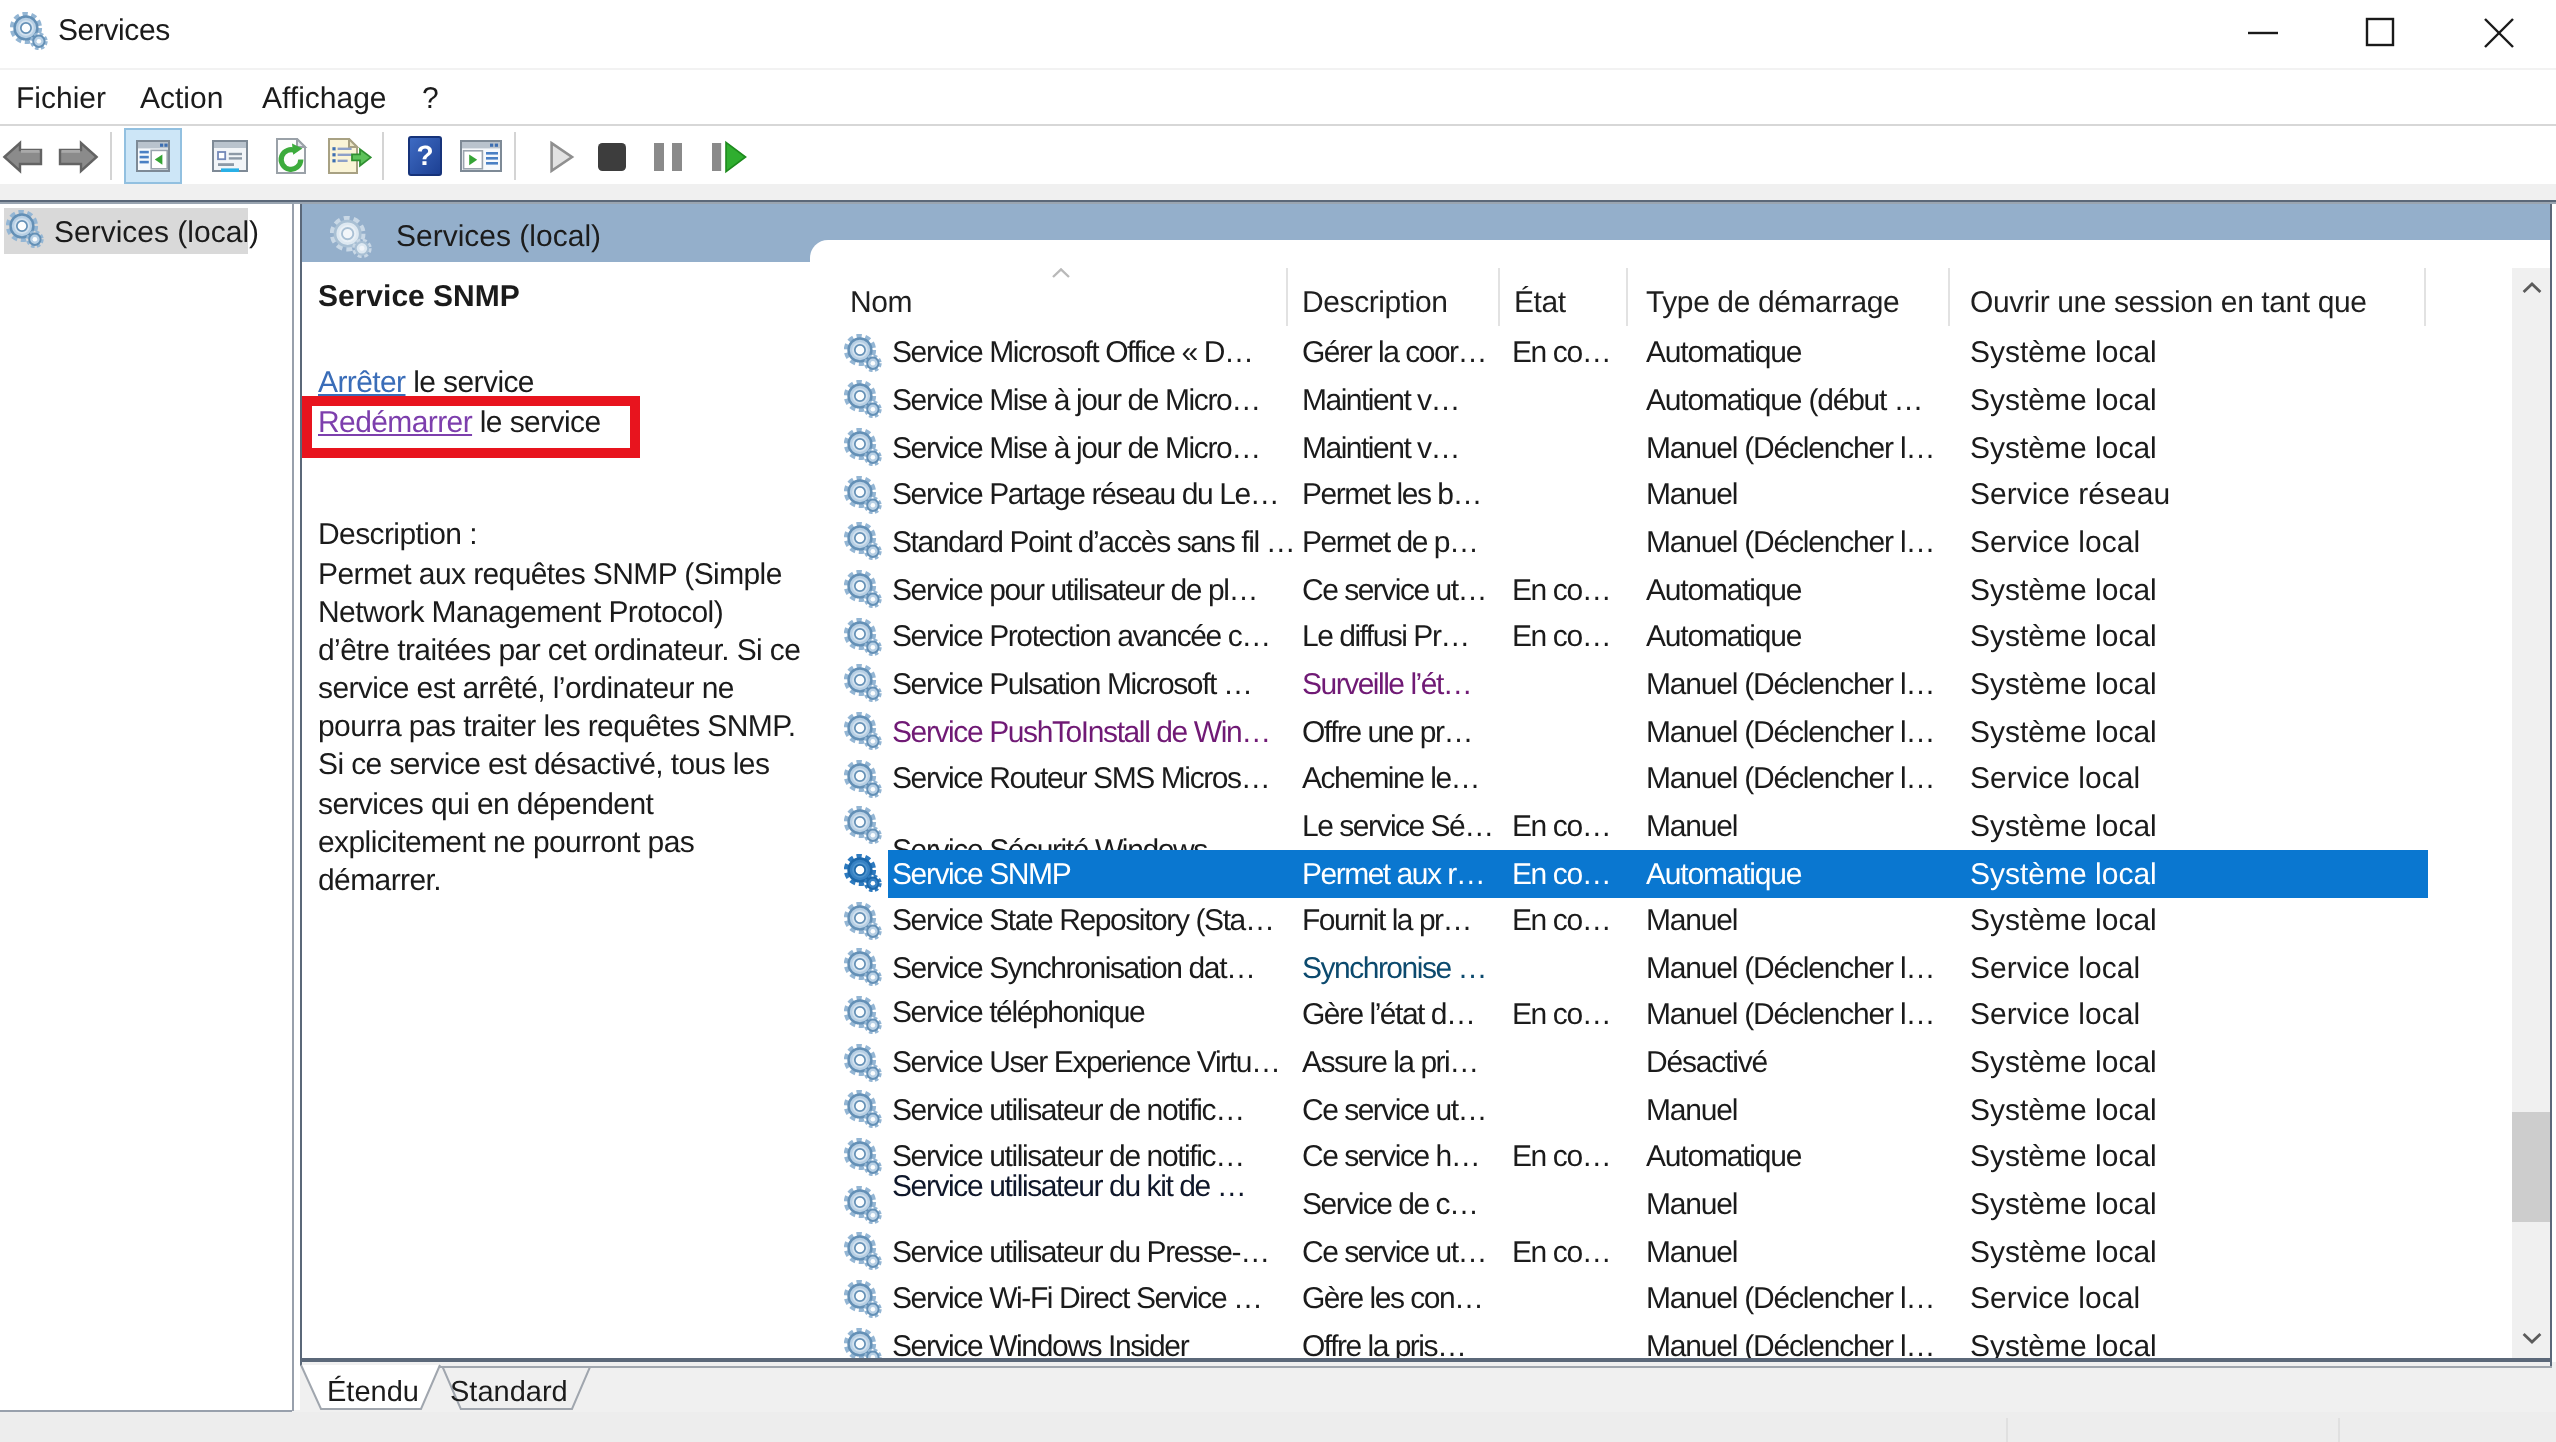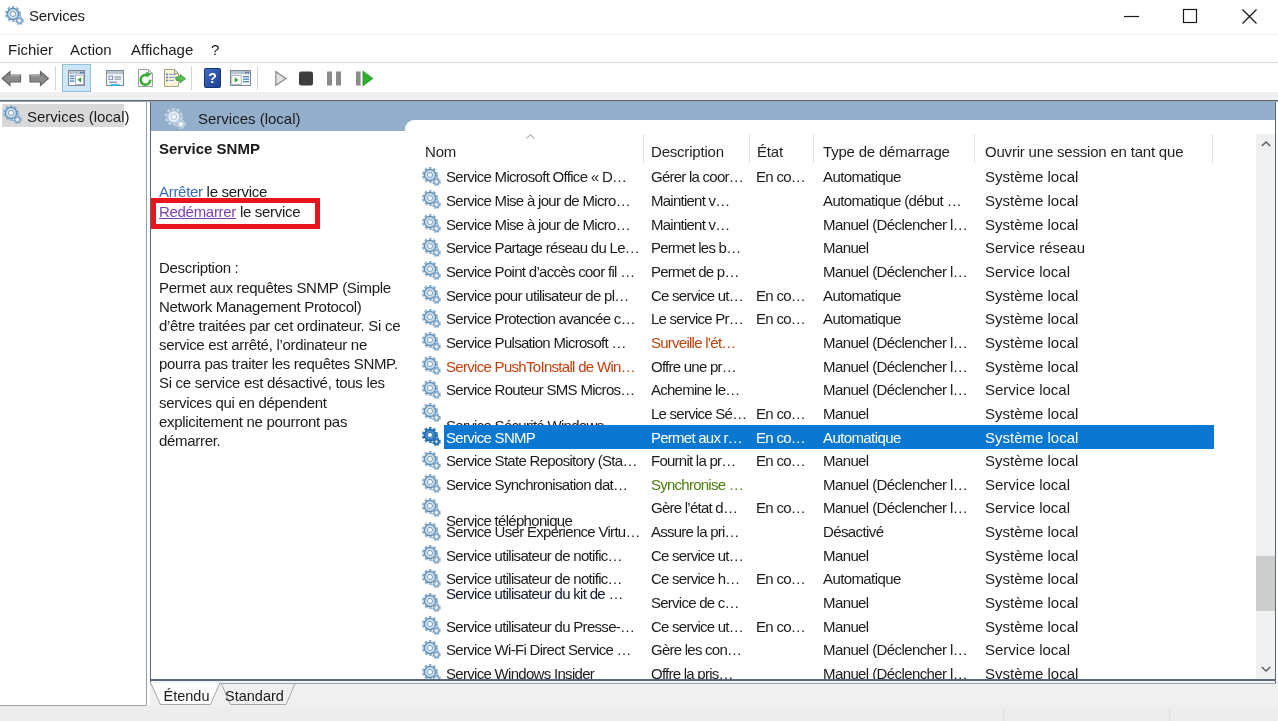--- a/index.html
+++ b/index.html
@@ -213,21 +213,21 @@
 <div class="t" style="left:580px;top:119.2px;color:#1b1b1b;letter-spacing:0px">Service réseau</div>
 <svg style="position:absolute;left:17px;top:141.44px" width="19" height="19" viewBox="0 0 20 20">
 <circle cx="8.4" cy="8.4" r="6.6" fill="none" stroke="#94b6d4" stroke-width="3.8" stroke-dasharray="2.5 1.68"></circle>
 <circle cx="8.4" cy="8.4" r="6.0" fill="#b7cfe4" stroke="#6490b6" stroke-width="1.3"></circle>
 <circle cx="8.4" cy="8.4" r="4.1" fill="#d3e2ef"></circle>
 <circle cx="8.4" cy="8.4" r="2.7" fill="#fbfdfe" stroke="#6490b6" stroke-width="0.9"></circle>
 <circle cx="15.2" cy="15.4" r="3.5" fill="none" stroke="#94b6d4" stroke-width="2.3" stroke-dasharray="1.7 1.1"></circle>
 <circle cx="15.2" cy="15.4" r="3.0" fill="#b7cfe4" stroke="#6490b6" stroke-width="1"></circle>
 <circle cx="15.2" cy="15.4" r="1.2" fill="#fbfdfe"></circle>
 </svg>
-<div class="t" style="left:41px;top:142.8px;color:#1b1b1b;letter-spacing:-0.7px">Service Point d’accès coor fil …</div>
+<div class="t" style="left:41px;top:142.8px;color:#1b1b1b;letter-spacing:-0.7px">Standard Point d’accès sans fil …</div>
 <div class="t" style="left:246px;top:142.8px;color:#1b1b1b;letter-spacing:-0.75px">Permet de p…</div>
 <div class="t" style="left:418px;top:142.8px;color:#1b1b1b;letter-spacing:-0.6px">Manuel (Déclencher l…</div>
 <div class="t" style="left:580px;top:142.8px;color:#1b1b1b;letter-spacing:0px">Service local</div>
 <svg style="position:absolute;left:17px;top:165.10000000000002px" width="19" height="19" viewBox="0 0 20 20">
 <circle cx="8.4" cy="8.4" r="6.6" fill="none" stroke="#94b6d4" stroke-width="3.8" stroke-dasharray="2.5 1.68"></circle>
 <circle cx="8.4" cy="8.4" r="6.0" fill="#b7cfe4" stroke="#6490b6" stroke-width="1.3"></circle>
 <circle cx="8.4" cy="8.4" r="4.1" fill="#d3e2ef"></circle>
 <circle cx="8.4" cy="8.4" r="2.7" fill="#fbfdfe" stroke="#6490b6" stroke-width="0.9"></circle>
 <circle cx="15.2" cy="15.4" r="3.5" fill="none" stroke="#94b6d4" stroke-width="2.3" stroke-dasharray="1.7 1.1"></circle>
 <circle cx="15.2" cy="15.4" r="3.0" fill="#b7cfe4" stroke="#6490b6" stroke-width="1"></circle>
@@ -241,47 +241,47 @@
 <svg style="position:absolute;left:17px;top:188.76000000000002px" width="19" height="19" viewBox="0 0 20 20">
 <circle cx="8.4" cy="8.4" r="6.6" fill="none" stroke="#94b6d4" stroke-width="3.8" stroke-dasharray="2.5 1.68"></circle>
 <circle cx="8.4" cy="8.4" r="6.0" fill="#b7cfe4" stroke="#6490b6" stroke-width="1.3"></circle>
 <circle cx="8.4" cy="8.4" r="4.1" fill="#d3e2ef"></circle>
 <circle cx="8.4" cy="8.4" r="2.7" fill="#fbfdfe" stroke="#6490b6" stroke-width="0.9"></circle>
 <circle cx="15.2" cy="15.4" r="3.5" fill="none" stroke="#94b6d4" stroke-width="2.3" stroke-dasharray="1.7 1.1"></circle>
 <circle cx="15.2" cy="15.4" r="3.0" fill="#b7cfe4" stroke="#6490b6" stroke-width="1"></circle>
 <circle cx="15.2" cy="15.4" r="1.2" fill="#fbfdfe"></circle>
 </svg>
 <div class="t" style="left:41px;top:190.2px;color:#1b1b1b;letter-spacing:-0.7px">Service Protection avancée c…</div>
-<div class="t" style="left:246px;top:190.2px;color:#1b1b1b;letter-spacing:-0.75px">Le service Pr…</div>
+<div class="t" style="left:246px;top:190.2px;color:#1b1b1b;letter-spacing:-0.75px">Le diffusi Pr…</div>
 <div class="t" style="left:351px;top:190.2px;color:#1b1b1b;letter-spacing:-0.7px">En co…</div>
 <div class="t" style="left:418px;top:190.2px;color:#1b1b1b;letter-spacing:-0.6px">Automatique</div>
 <div class="t" style="left:580px;top:190.2px;color:#1b1b1b;letter-spacing:0px">Système local</div>
 <svg style="position:absolute;left:17px;top:212.42000000000002px" width="19" height="19" viewBox="0 0 20 20">
 <circle cx="8.4" cy="8.4" r="6.6" fill="none" stroke="#94b6d4" stroke-width="3.8" stroke-dasharray="2.5 1.68"></circle>
 <circle cx="8.4" cy="8.4" r="6.0" fill="#b7cfe4" stroke="#6490b6" stroke-width="1.3"></circle>
 <circle cx="8.4" cy="8.4" r="4.1" fill="#d3e2ef"></circle>
 <circle cx="8.4" cy="8.4" r="2.7" fill="#fbfdfe" stroke="#6490b6" stroke-width="0.9"></circle>
 <circle cx="15.2" cy="15.4" r="3.5" fill="none" stroke="#94b6d4" stroke-width="2.3" stroke-dasharray="1.7 1.1"></circle>
 <circle cx="15.2" cy="15.4" r="3.0" fill="#b7cfe4" stroke="#6490b6" stroke-width="1"></circle>
 <circle cx="15.2" cy="15.4" r="1.2" fill="#fbfdfe"></circle>
 </svg>
 <div class="t" style="left:41px;top:213.8px;color:#1b1b1b;letter-spacing:-0.7px">Service Pulsation Microsoft …</div>
-<div class="t" style="left:246px;top:213.8px;color:#c2410c;letter-spacing:-0.75px">Surveille l’ét…</div>
+<div class="t" style="left:246px;top:213.8px;color:#701a75;letter-spacing:-0.75px">Surveille l’ét…</div>
 <div class="t" style="left:418px;top:213.8px;color:#1b1b1b;letter-spacing:-0.6px">Manuel (Déclencher l…</div>
 <div class="t" style="left:580px;top:213.8px;color:#1b1b1b;letter-spacing:0px">Système local</div>
 <svg style="position:absolute;left:17px;top:236.08px" width="19" height="19" viewBox="0 0 20 20">
 <circle cx="8.4" cy="8.4" r="6.6" fill="none" stroke="#94b6d4" stroke-width="3.8" stroke-dasharray="2.5 1.68"></circle>
 <circle cx="8.4" cy="8.4" r="6.0" fill="#b7cfe4" stroke="#6490b6" stroke-width="1.3"></circle>
 <circle cx="8.4" cy="8.4" r="4.1" fill="#d3e2ef"></circle>
 <circle cx="8.4" cy="8.4" r="2.7" fill="#fbfdfe" stroke="#6490b6" stroke-width="0.9"></circle>
 <circle cx="15.2" cy="15.4" r="3.5" fill="none" stroke="#94b6d4" stroke-width="2.3" stroke-dasharray="1.7 1.1"></circle>
 <circle cx="15.2" cy="15.4" r="3.0" fill="#b7cfe4" stroke="#6490b6" stroke-width="1"></circle>
 <circle cx="15.2" cy="15.4" r="1.2" fill="#fbfdfe"></circle>
 </svg>
-<div class="t" style="left:41px;top:237.5px;color:#c2410c;letter-spacing:-0.7px">Service PushToInstall de Win…</div>
+<div class="t" style="left:41px;top:237.5px;color:#701a75;letter-spacing:-0.7px">Service PushToInstall de Win…</div>
 <div class="t" style="left:246px;top:237.5px;color:#1b1b1b;letter-spacing:-0.75px">Offre une pr…</div>
 <div class="t" style="left:418px;top:237.5px;color:#1b1b1b;letter-spacing:-0.6px">Manuel (Déclencher l…</div>
 <div class="t" style="left:580px;top:237.5px;color:#1b1b1b;letter-spacing:0px">Système local</div>
 <svg style="position:absolute;left:17px;top:259.74px" width="19" height="19" viewBox="0 0 20 20">
 <circle cx="8.4" cy="8.4" r="6.6" fill="none" stroke="#94b6d4" stroke-width="3.8" stroke-dasharray="2.5 1.68"></circle>
 <circle cx="8.4" cy="8.4" r="6.0" fill="#b7cfe4" stroke="#6490b6" stroke-width="1.3"></circle>
 <circle cx="8.4" cy="8.4" r="4.1" fill="#d3e2ef"></circle>
 <circle cx="8.4" cy="8.4" r="2.7" fill="#fbfdfe" stroke="#6490b6" stroke-width="0.9"></circle>
 <circle cx="15.2" cy="15.4" r="3.5" fill="none" stroke="#94b6d4" stroke-width="2.3" stroke-dasharray="1.7 1.1"></circle>
 <circle cx="15.2" cy="15.4" r="3.0" fill="#b7cfe4" stroke="#6490b6" stroke-width="1"></circle>
@@ -337,33 +337,33 @@
 <svg style="position:absolute;left:17px;top:354.38px" width="19" height="19" viewBox="0 0 20 20">
 <circle cx="8.4" cy="8.4" r="6.6" fill="none" stroke="#94b6d4" stroke-width="3.8" stroke-dasharray="2.5 1.68"></circle>
 <circle cx="8.4" cy="8.4" r="6.0" fill="#b7cfe4" stroke="#6490b6" stroke-width="1.3"></circle>
 <circle cx="8.4" cy="8.4" r="4.1" fill="#d3e2ef"></circle>
 <circle cx="8.4" cy="8.4" r="2.7" fill="#fbfdfe" stroke="#6490b6" stroke-width="0.9"></circle>
 <circle cx="15.2" cy="15.4" r="3.5" fill="none" stroke="#94b6d4" stroke-width="2.3" stroke-dasharray="1.7 1.1"></circle>
 <circle cx="15.2" cy="15.4" r="3.0" fill="#b7cfe4" stroke="#6490b6" stroke-width="1"></circle>
 <circle cx="15.2" cy="15.4" r="1.2" fill="#fbfdfe"></circle>
 </svg>
 <div class="t" style="left:41px;top:355.8px;color:#1b1b1b;letter-spacing:-0.7px">Service Synchronisation dat…</div>
-<div class="t" style="left:246px;top:355.8px;color:#4d7c0f;letter-spacing:-0.75px">Synchronise …</div>
+<div class="t" style="left:246px;top:355.8px;color:#0c4a6e;letter-spacing:-0.75px">Synchronise …</div>
 <div class="t" style="left:418px;top:355.8px;color:#1b1b1b;letter-spacing:-0.6px">Manuel (Déclencher l…</div>
 <div class="t" style="left:580px;top:355.8px;color:#1b1b1b;letter-spacing:0px">Service local</div>
 <svg style="position:absolute;left:17px;top:378.04px" width="19" height="19" viewBox="0 0 20 20">
 <circle cx="8.4" cy="8.4" r="6.6" fill="none" stroke="#94b6d4" stroke-width="3.8" stroke-dasharray="2.5 1.68"></circle>
 <circle cx="8.4" cy="8.4" r="6.0" fill="#b7cfe4" stroke="#6490b6" stroke-width="1.3"></circle>
 <circle cx="8.4" cy="8.4" r="4.1" fill="#d3e2ef"></circle>
 <circle cx="8.4" cy="8.4" r="2.7" fill="#fbfdfe" stroke="#6490b6" stroke-width="0.9"></circle>
 <circle cx="15.2" cy="15.4" r="3.5" fill="none" stroke="#94b6d4" stroke-width="2.3" stroke-dasharray="1.7 1.1"></circle>
 <circle cx="15.2" cy="15.4" r="3.0" fill="#b7cfe4" stroke="#6490b6" stroke-width="1"></circle>
 <circle cx="15.2" cy="15.4" r="1.2" fill="#fbfdfe"></circle>
 </svg>
-<div class="t" style="left:41px;top:392px;color:#1b1b1b;letter-spacing:-0.7px">Service téléphonique</div>
+<div class="t" style="left:41px;top:378px;color:#1b1b1b;letter-spacing:-0.7px">Service téléphonique</div>
 <div class="t" style="left:246px;top:379.4px;color:#1b1b1b;letter-spacing:-0.75px">Gère l’état d…</div>
 <div class="t" style="left:351px;top:379.4px;color:#1b1b1b;letter-spacing:-0.7px">En co…</div>
 <div class="t" style="left:418px;top:379.4px;color:#1b1b1b;letter-spacing:-0.6px">Manuel (Déclencher l…</div>
 <div class="t" style="left:580px;top:379.4px;color:#1b1b1b;letter-spacing:0px">Service local</div>
 <svg style="position:absolute;left:17px;top:401.7px" width="19" height="19" viewBox="0 0 20 20">
 <circle cx="8.4" cy="8.4" r="6.6" fill="none" stroke="#94b6d4" stroke-width="3.8" stroke-dasharray="2.5 1.68"></circle>
 <circle cx="8.4" cy="8.4" r="6.0" fill="#b7cfe4" stroke="#6490b6" stroke-width="1.3"></circle>
 <circle cx="8.4" cy="8.4" r="4.1" fill="#d3e2ef"></circle>
 <circle cx="8.4" cy="8.4" r="2.7" fill="#fbfdfe" stroke="#6490b6" stroke-width="0.9"></circle>
 <circle cx="15.2" cy="15.4" r="3.5" fill="none" stroke="#94b6d4" stroke-width="2.3" stroke-dasharray="1.7 1.1"></circle>

